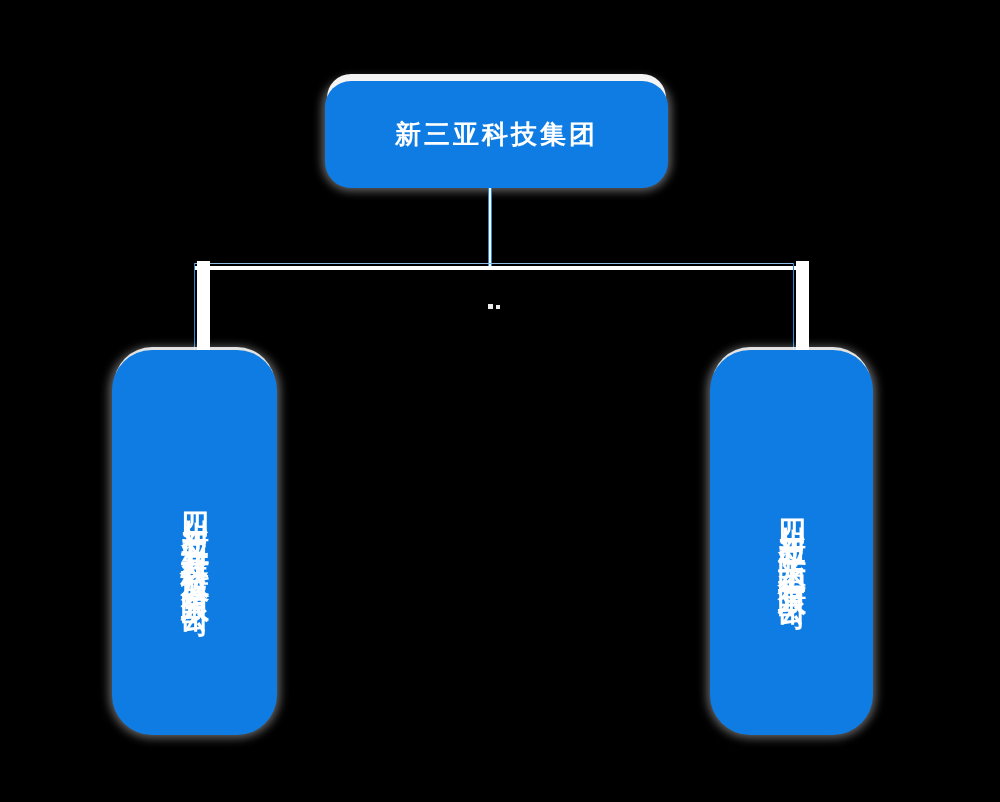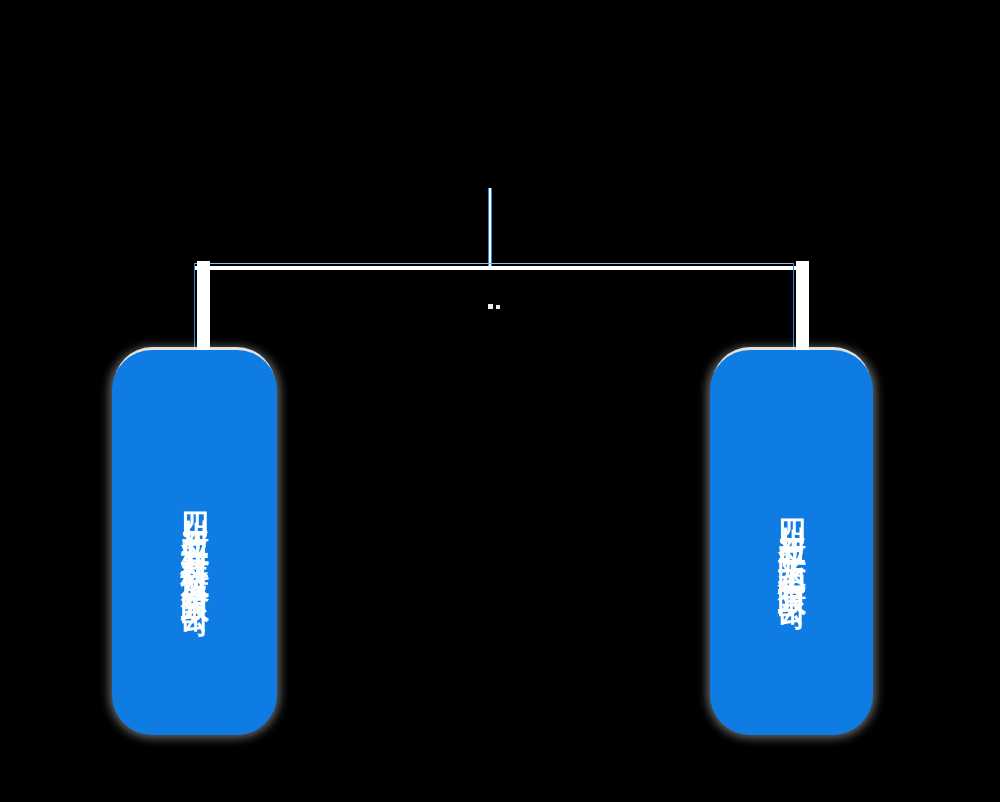--- a/index.html
+++ b/index.html
@@ -118,20 +118,23 @@
     width: 5px; height: 5px;
     background: rgba(255,255,255,0.92);
   }
   .dot-marker i:last-child { width: 4px; height: 4px; margin-top: 1px; }
 </style>
 </head>
 <body>
 
 <div class="stage">
 
+  <div class="node node-root">
+    <span class="hlabel">新三亚科技集团</span>
+  </div>
 
   <div class="conn conn-root-stem"></div>
   <div class="conn conn-rail-blue"></div>
   <div class="conn conn-rail-white"></div>
   <div class="conn conn-drop-blue conn-drop-left-blue"></div>
   <div class="conn conn-drop-white conn-drop-left-white"></div>
   <div class="conn conn-drop-blue conn-drop-right-blue"></div>
   <div class="conn conn-drop-white conn-drop-right-white"></div>
 
   <div class="dot-marker">

